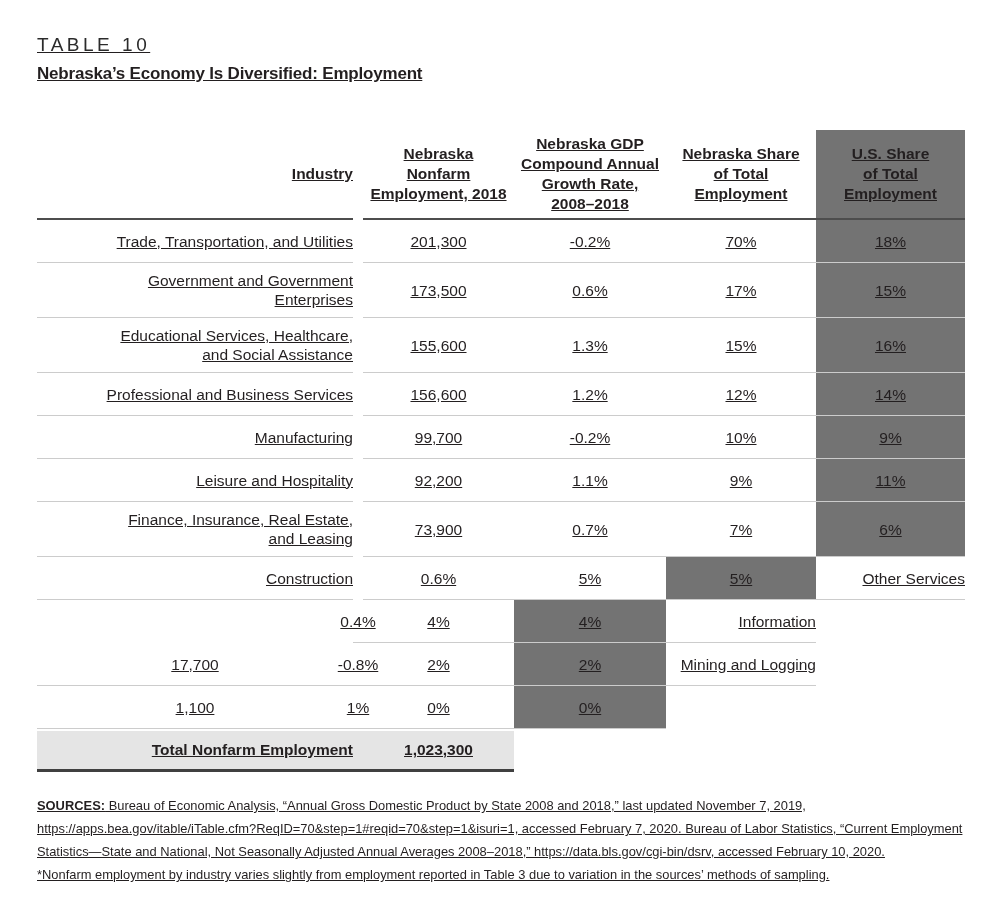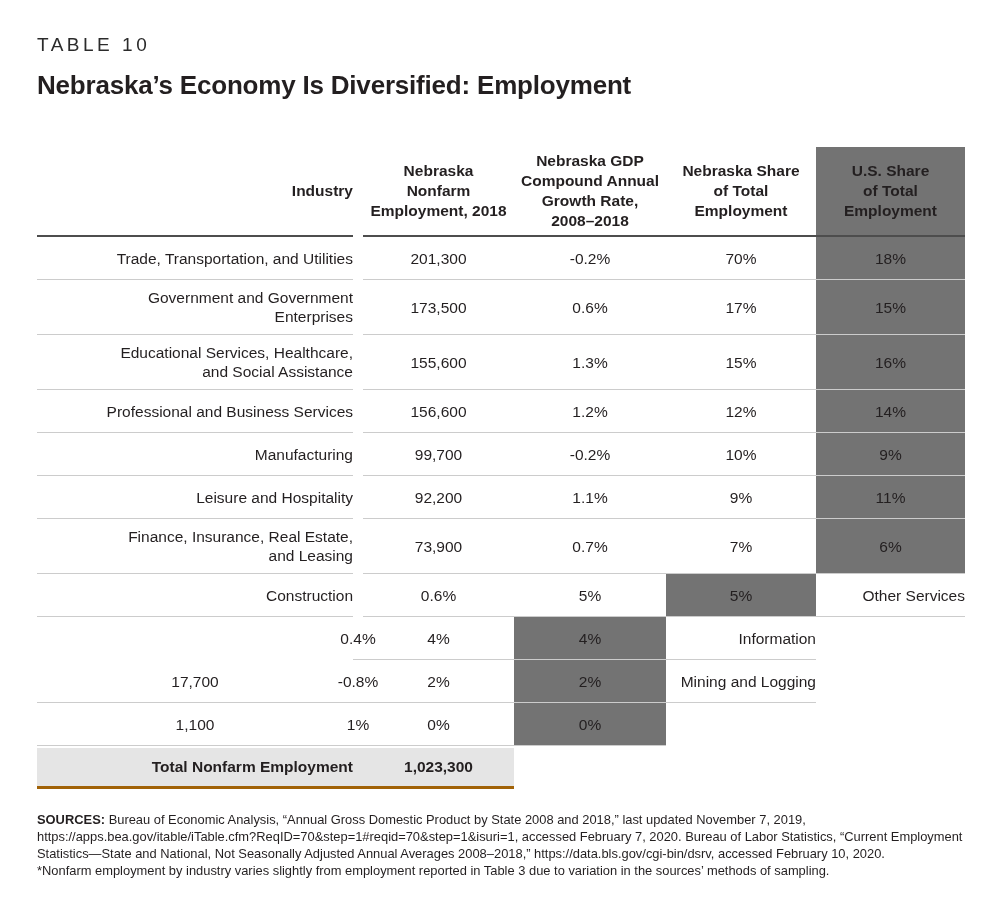--- a/index.html
+++ b/index.html
@@ -7,31 +7,31 @@
     padding: 0;
     background: #ffffff;
   }
   body {
     width: 1000px;
     height: 903px;
     font-family: "Liberation Sans", sans-serif;
     color: #231f20;
     overflow: hidden;
   }
-  .page { padding: 34px 52px 0 37px; }
+  .page { padding: 34px 52px 0 37px; text-decoration: underline; }
 
   .eyebrow {
     font-size: 19px;
     font-weight: 400;
     letter-spacing: 3.5px;
     color: #2b2b2b;
   }
   .title {
-    margin: 14px 0 0 0;
-    font-size: 26px;
+    margin: 8px 0 0 0;
+    font-size: 17px;
     font-weight: 700;
     letter-spacing: -0.2px;
   }
 
   
   .grid {
     margin-top: 46px;
     display: grid;
     grid-template-columns: 316px 10px 151px 152px 150px 149px;
   }
@@ -58,36 +58,36 @@
   .num { justify-content: center; text-align: center; }
   .spacer { border-bottom: none !important; padding: 0; }
   .shaded { background: #737373; }
 
   
   .total-row {
     margin-top: 2px;
     width: 477px;
     height: 38px;
     background: #e5e5e5;
-    border-bottom: 3px solid #a16207;
+    border-bottom: 3px solid #404040;
     display: flex;
     align-items: center;
     font-size: 15.5px;
     font-weight: 700;
   }
   .total-label { width: 316px; text-align: right; }
   .total-gap { width: 10px; }
   .total-value { width: 151px; text-align: center; }
 
   
   .footer {
     margin-top: 22px;
     width: 930px;
     font-size: 12.9px;
-    line-height: 17px;
+    line-height: 23px;
   }
   .footer p { margin: 0; overflow-wrap: break-word; }
   .bold { font-weight: 700; }
 </style>
 </head>
 <body>
 
 <div class="page">
 
   <div class="eyebrow">TABLE 10</div>

